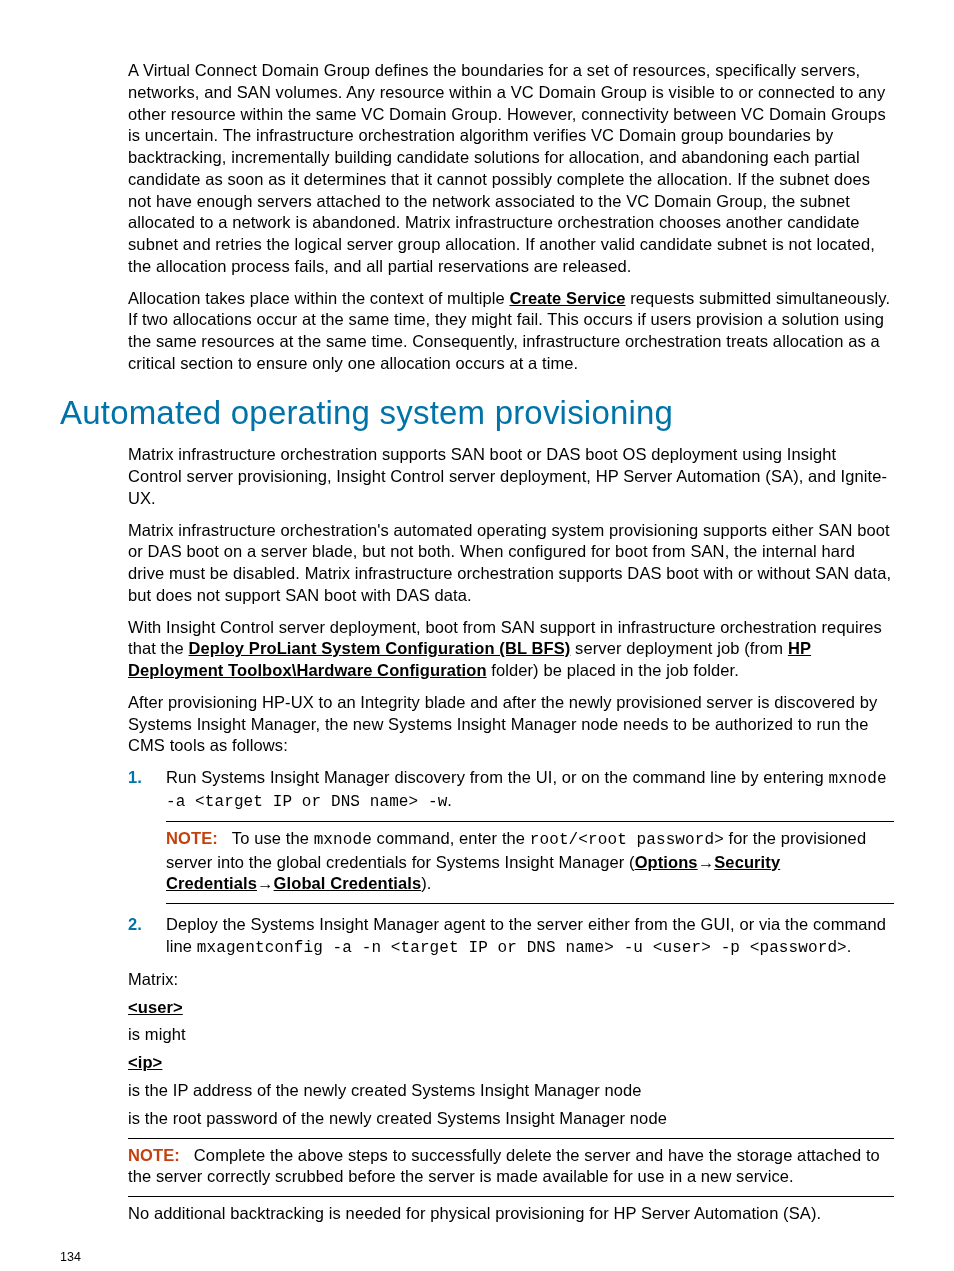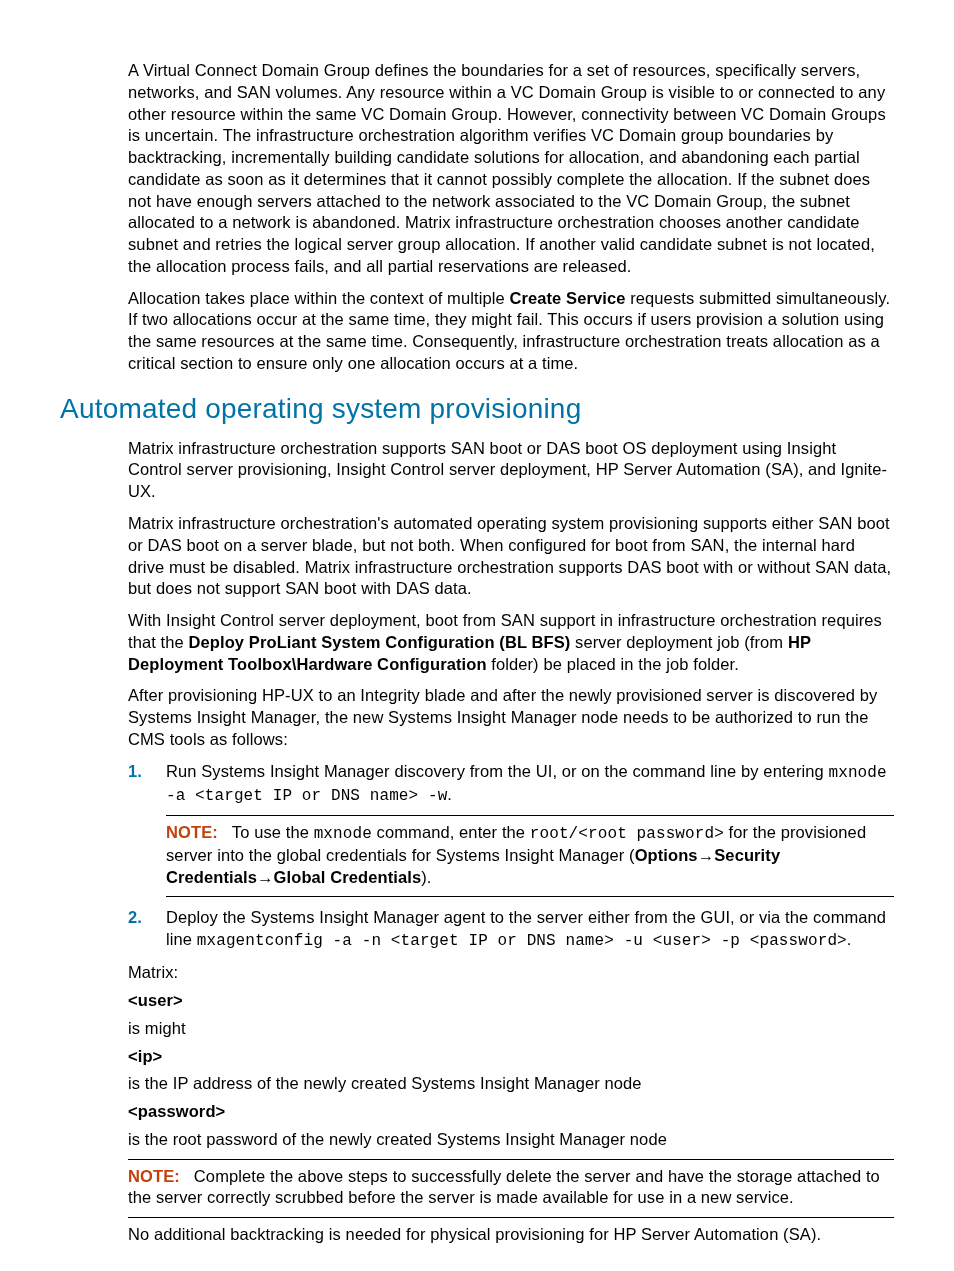--- a/index.html
+++ b/index.html
@@ -21,25 +21,25 @@
   .body-indent {
     margin-left: 68px;
   }
   p {
     margin: 0 0 10px 0;
   }
   h2.section {
     font-family: Arial, Helvetica, sans-serif;
     color: #0073a8;
     font-weight: 400;
-    font-size: 28px;
+    font-size: 33px;
     margin: 16px 0 10px 0;
     letter-spacing: 0.2px;
   }
-  .bold { font-weight: 700; }
+  .bold { font-weight: 700; text-decoration: underline; }
   .mono {
     font-family: "Courier New", Courier, monospace;
     font-size: 16px;
   }
   ol.steps {
     list-style: none;
     padding: 0;
     margin: 0 0 10px 0;
   }
   ol.steps > li {
@@ -113,21 +113,20 @@
         <span>Deploy the Systems Insight Manager agent to the server either from the GUI, or via the command line </span><span class="mono">mxagentconfig -a -n &lt;target IP or DNS name&gt; -u &lt;user&gt; -p &lt;password&gt;</span><span>.</span>
       </li>
     </ol>
 
     <div class="where-list">
       <p>Matrix:</p>
       <p class="bold">&lt;user&gt;</p>
       <p>is might</p>
       <p class="bold">&lt;ip&gt;</p>
       <p>is the IP address of the newly created Systems Insight Manager node</p>
-      <p class="bold">&lt;password&gt;</p>
       <p>is the root password of the newly created Systems Insight Manager node</p>
     </div>
 
     <div class="note-rule"></div>
     <p class="note-block">
       <span class="note-label">NOTE:</span><span>Complete the above steps to successfully delete the server and have the storage attached to the server correctly scrubbed before the server is made available for use in a new service.</span>
     </p>
     <div class="note-rule"></div>
 
     <p>No additional backtracking is needed for physical provisioning for HP Server Automation (SA).</p>

